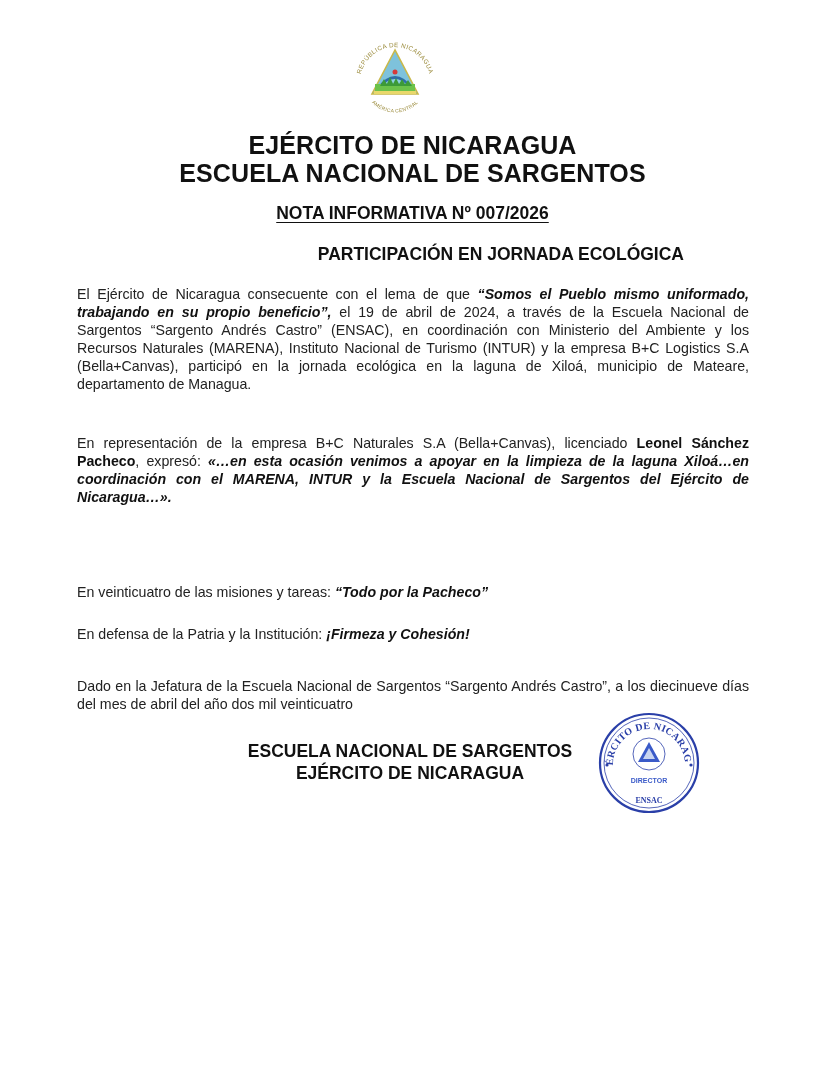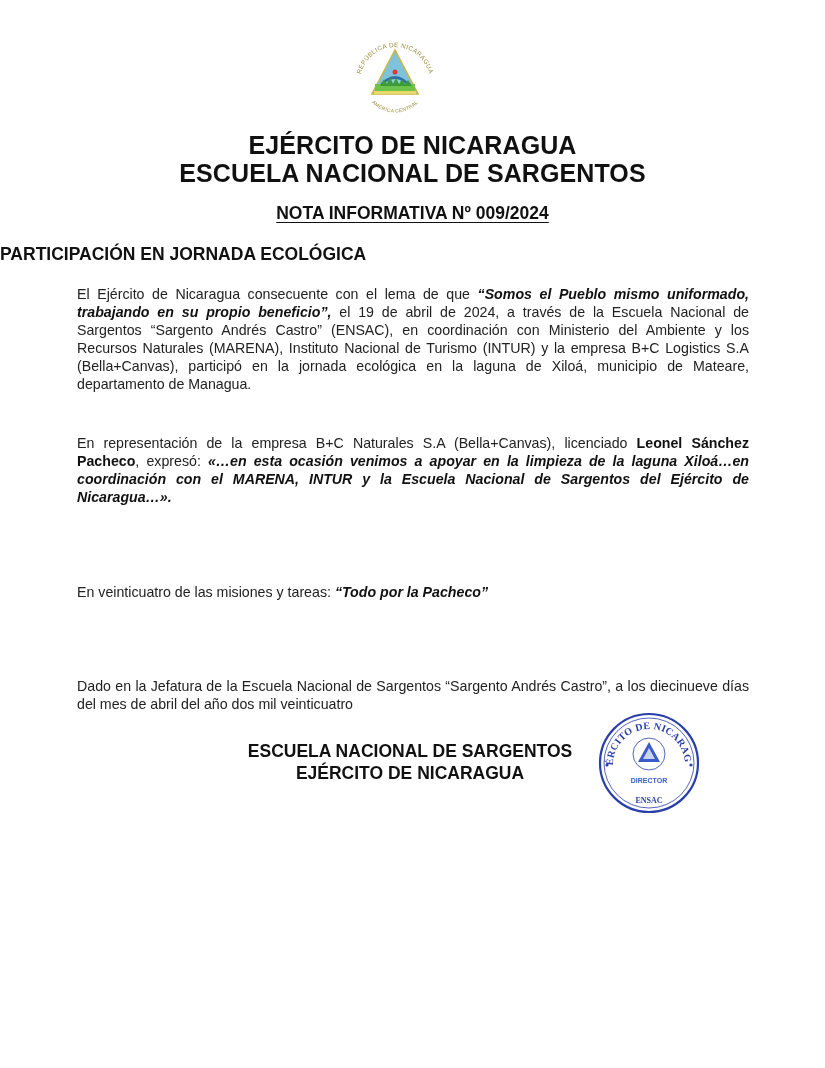--- a/index.html
+++ b/index.html
@@ -7,21 +7,21 @@
   .page { position: absolute; left: 0; top: 0; width: 825px; height: 1068px; background: #fff; }
 
   .coat { position: absolute; left: 350px; top: 38px; width: 90px; height: 78px; }
 
   .h1 { position: absolute; left: 0; width: 825px; text-align: center; font-weight: bold; font-size: 25px; letter-spacing: 0.1px; color: #111; line-height: 30px; }
   .h1.l1 { top: 130px; }
   .h1.l2 { top: 158px; }
 
   .nota { position: absolute; top: 203px; left: 0; width: 825px; text-align: center; font-weight: bold; font-size: 17.5px; color: #111; }
   .nota span { text-decoration: underline; text-underline-offset: 3px; }
-  .subt { position: absolute; top: 244px; left: 0; width: 684px; text-align: left; font-weight: bold; font-size: 17.5px; color: #111; }
+  .subt { position: absolute; top: 244px; left: 0; width: 684px; text-align: right; font-weight: bold; font-size: 17.5px; color: #111; }
 
   .body { position: absolute; left: 77px; width: 672px; font-size: 14.2px; line-height: 18px; text-align: justify; color: #222; }
   .body b { color: #111; }
   .body i { font-weight: bold; font-style: italic; color: #111; }
   .p1 { top: 285px; }
   .p2 { top: 434px; }
   .p3 { top: 540px; }
   .p4 { top: 583px; }
   .p5 { top: 625px; }
   .p6 { top: 669px; margin-top: 8px; }
@@ -57,30 +57,31 @@
     <polygon points="42,48 46,40 50,48" fill="#3c9a38"></polygon>
     <polygon points="48,48 52,41 56,48" fill="#3c9a38"></polygon>
     <polygon points="54,48 58,42 62,48" fill="#3c9a38"></polygon>
     <circle cx="45" cy="34" r="2.5" fill="#d63a3a"></circle>
     <rect x="24" y="53" width="42" height="3" fill="#e9d86a"></rect>
   </svg>
 
   <div class="h1 l1">EJÉRCITO DE NICARAGUA</div>
   <div class="h1 l2">ESCUELA NACIONAL DE SARGENTOS</div>
 
-  <div class="nota"><span>NOTA INFORMATIVA Nº 009/2024</span></div>
+  <div class="nota"><span>NOTA INFORMATIVA Nº 007/2026</span></div>
   <div class="subt">PARTICIPACIÓN EN JORNADA ECOLÓGICA</div>
 
   <div class="body p1"><span>El Ejército de Nicaragua consecuente con el lema de que </span><i>“Somos el Pueblo mismo uniformado, trabajando en su propio beneficio”,</i><span> el 19 de abril de 2024, a través de la Escuela Nacional de Sargentos “Sargento Andrés Castro” (ENSAC), en coordinación con Ministerio del Ambiente y los Recursos Naturales (MARENA), Instituto Nacional de Turismo (INTUR) y la empresa B+C Logistics S.A (Bella+Canvas), participó en la jornada ecológica en la laguna de Xiloá, municipio de Mateare, departamento de Managua.</span></div>
 
   <div class="body p2"><span>En representación de la empresa B+C Naturales S.A (Bella+Canvas), licenciado </span><b>Leonel Sánchez Pacheco</b><span>, expresó: </span><i>«…en esta ocasión venimos a apoyar en la limpieza de la laguna Xiloá…en coordinación con el MARENA, INTUR y la Escuela Nacional de Sargentos del Ejército de Nicaragua…».</i></div>
 
 
   <div class="body p4"><span>En veinticuatro de las misiones y tareas: </span><i>“Todo por la Pacheco”</i></div>
 
+  <div class="body p5"><span>En defensa de la Patria y la Institución: </span><i>¡Firmeza y Cohesión!</i></div>
 
   <div class="body p6">Dado en la Jefatura de la Escuela Nacional de Sargentos “Sargento Andrés Castro”, a los diecinueve días del mes de abril del año dos mil veinticuatro</div>
 
   <div class="sig l1">ESCUELA NACIONAL DE SARGENTOS</div>
   <div class="sig l2">EJÉRCITO DE NICARAGUA</div>
 
   <svg class="stamp" viewBox="0 0 104 104">
     <defs>
       <path id="stampArc" d="M 16 54 A 36 36 0 0 1 88 54"></path>
     </defs>

